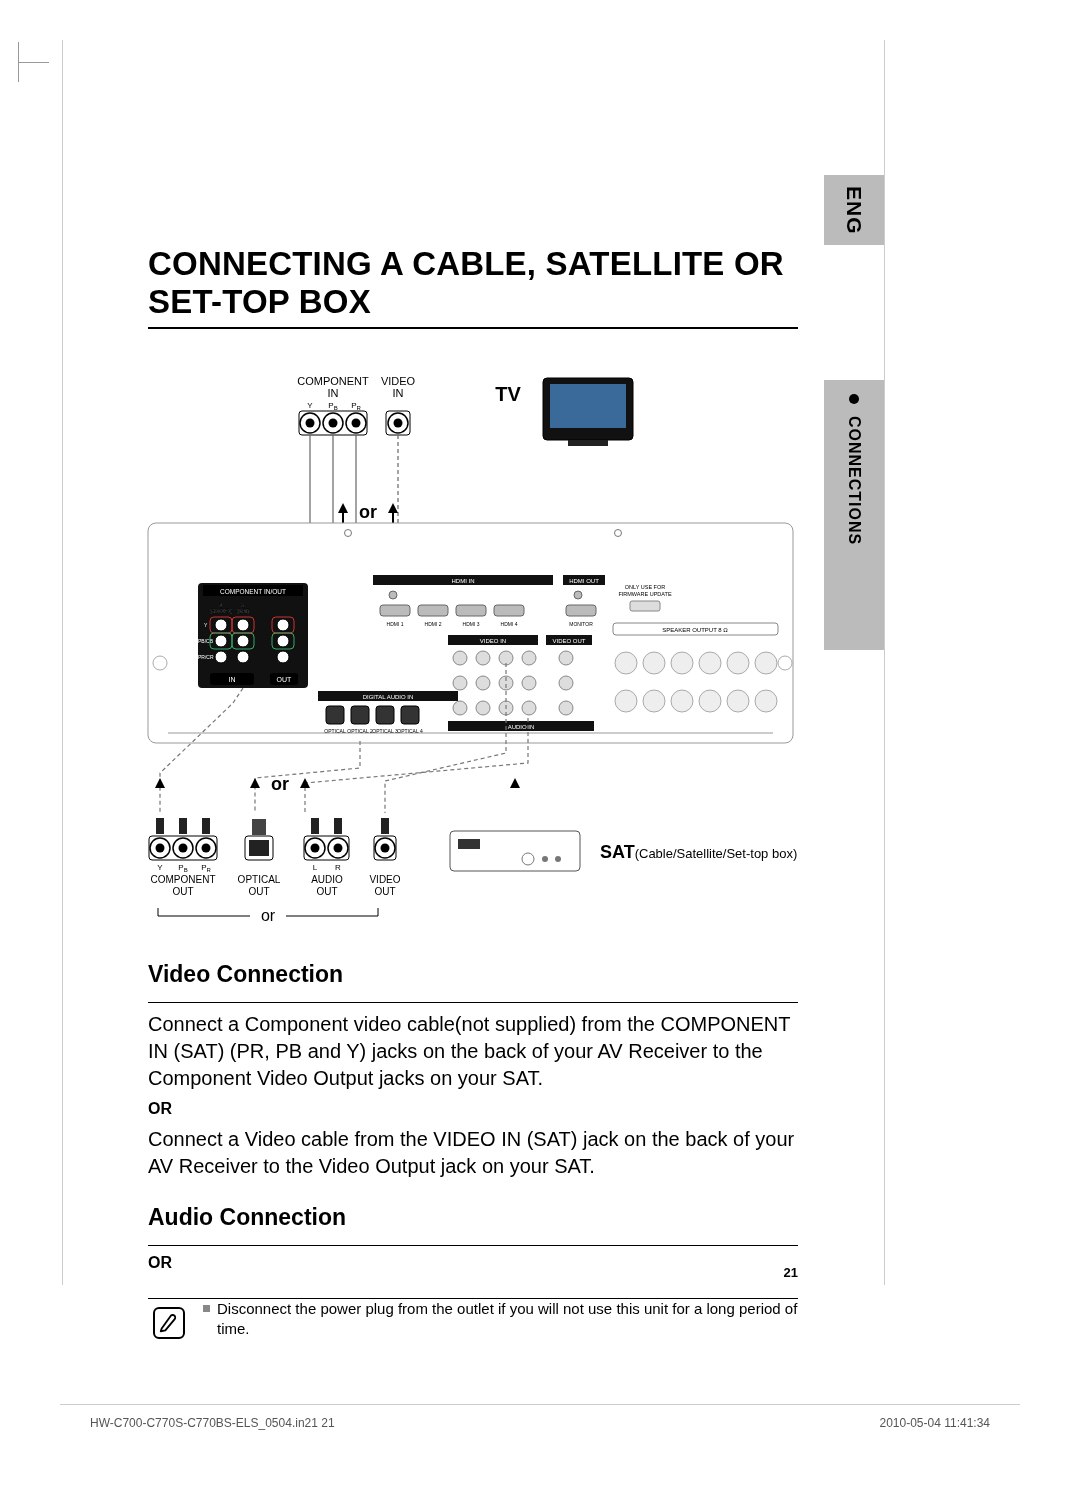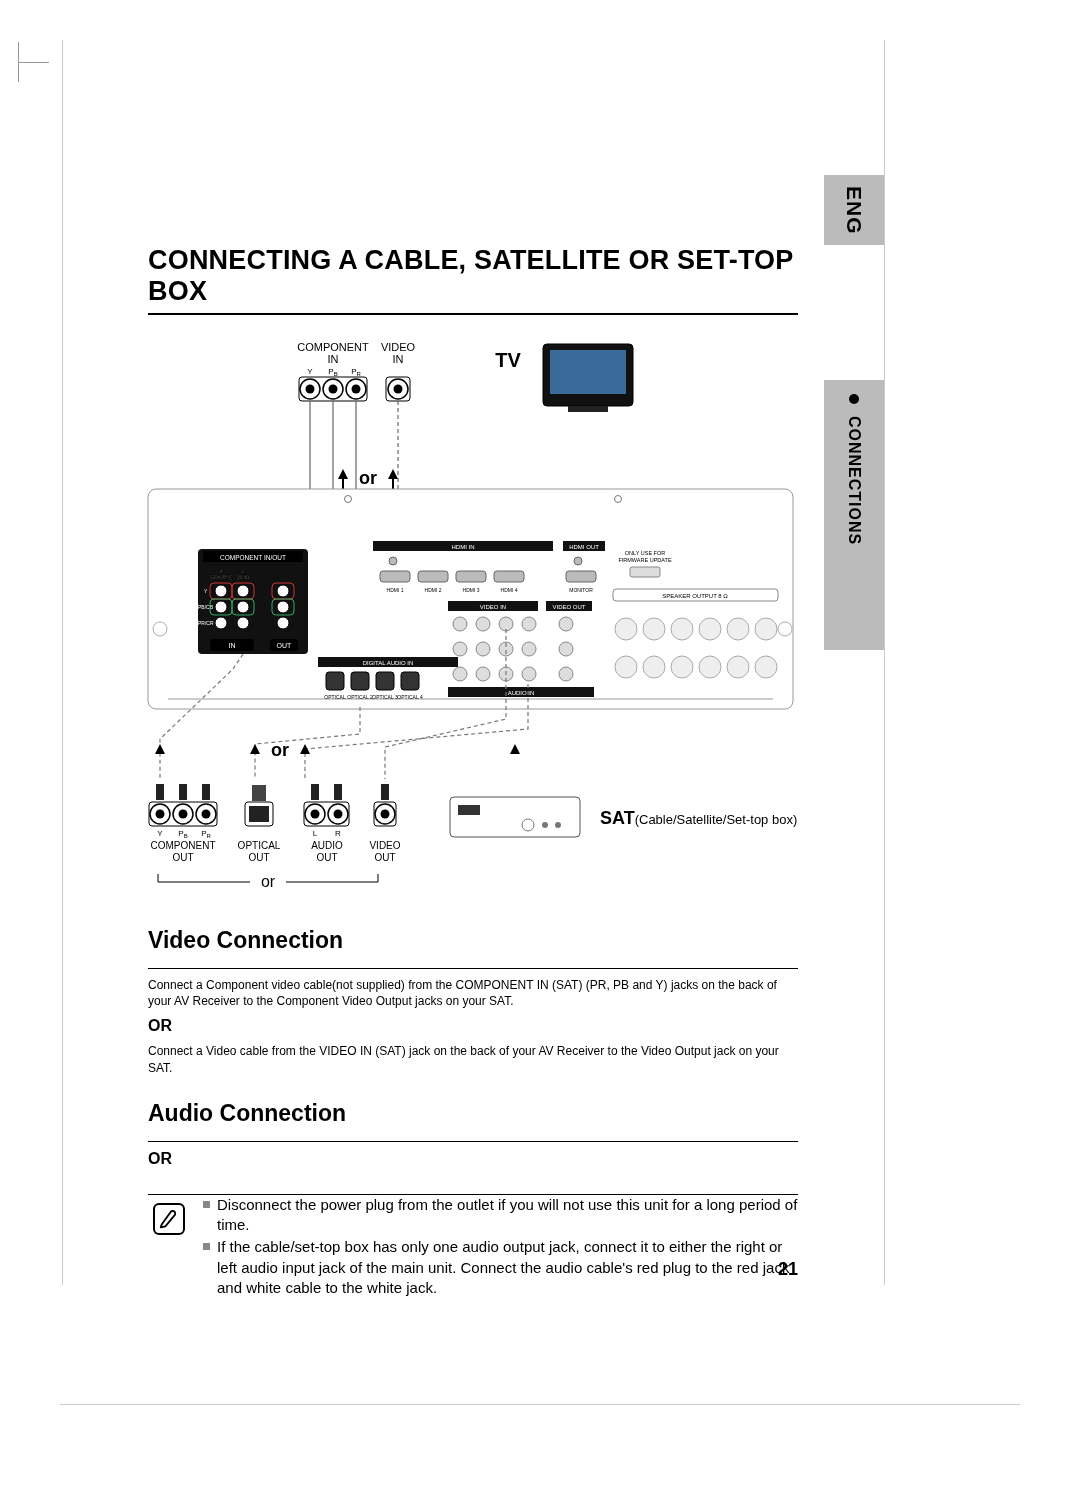--- a/index.html
+++ b/index.html
@@ -68,40 +68,40 @@
   .tab-section .lbl { margin-top: 22px; }
 
   
   .content {
     position: absolute;
     left: 148px;
     right: 282px;
     top: 245px;
   }
   h1 {
-    font-size: 27px;
+    font-size: 33px;
     font-weight: bold;
     border-bottom: 2px solid #000;
     padding-bottom: 6px;
-    margin-bottom: 16px;
+    margin-bottom: 36px;
     letter-spacing: 0.2px;
   }
   .diagram-area {
     width: 100%;
     padding-top: 8px;
   }
   h2.subhead {
     font-size: 23px;
     font-weight: 600;
     margin-top: 24px;
     border-bottom: 1.5px solid #000;
     padding-bottom: 14px;
   }
   p.body {
-    font-size: 12px;
+    font-size: 20px;
     line-height: 1.35;
     margin-top: 8px;
   }
   .or-strong {
     font-weight: bold;
     font-size: 16px;
     margin-top: 8px;
   }
   .note-sep {
     border-top: 1.5px solid #000;
@@ -133,21 +133,21 @@
     position: absolute;
     left: 0; top: 6px;
     width: 7px; height: 7px;
     background: #888;
   }
   .page-num {
     position: absolute;
     right: 282px;
     bottom: 205px;
     font-weight: bold;
-    font-size: 18px;
+    font-size: 13px;
   }
   .footer {
     position: absolute;
     left: 90px; right: 90px;
     bottom: 55px;
     display: flex; justify-content: space-between;
     font-size: 12px;
     color: #555;
   }
   .footer-rule {
@@ -447,21 +447,24 @@
     <p class="or-strong">OR</p>
 
     <div class="note-sep">
       <div class="note-icon">
         <svg viewBox="0 0 24 24">
             <path d="M4 18 L14 4 C15 3 17 3 18 4 C19 5 19 7 18 8 L8 20 L3 21 Z" fill="none" stroke="#000" stroke-width="2" stroke-linejoin="round"></path>
           </svg>
       </div>
       <ul class="note-list">
         <li>Disconnect the power plug from the outlet if you will not use this unit for a long period of time.</li>
-        <li>If the cable/set-top box has only one audio output jack, connect it to either the right or left audio input jack of the main unit. Connect the audio cable's red plug to the red jack and white cable to the white jack.</li>
       </ul>
     </div>
   </div>
 
   <div class="page-num">21</div>
 
   <div class="footer-rule"></div>
+  <div class="footer">
+    <span>HW-C700-C770S-C770BS-ELS_0504.in21   21</span>
+    <span>2010-05-04   11:41:34</span>
+  </div>
 </div>
 
 </body></html>

